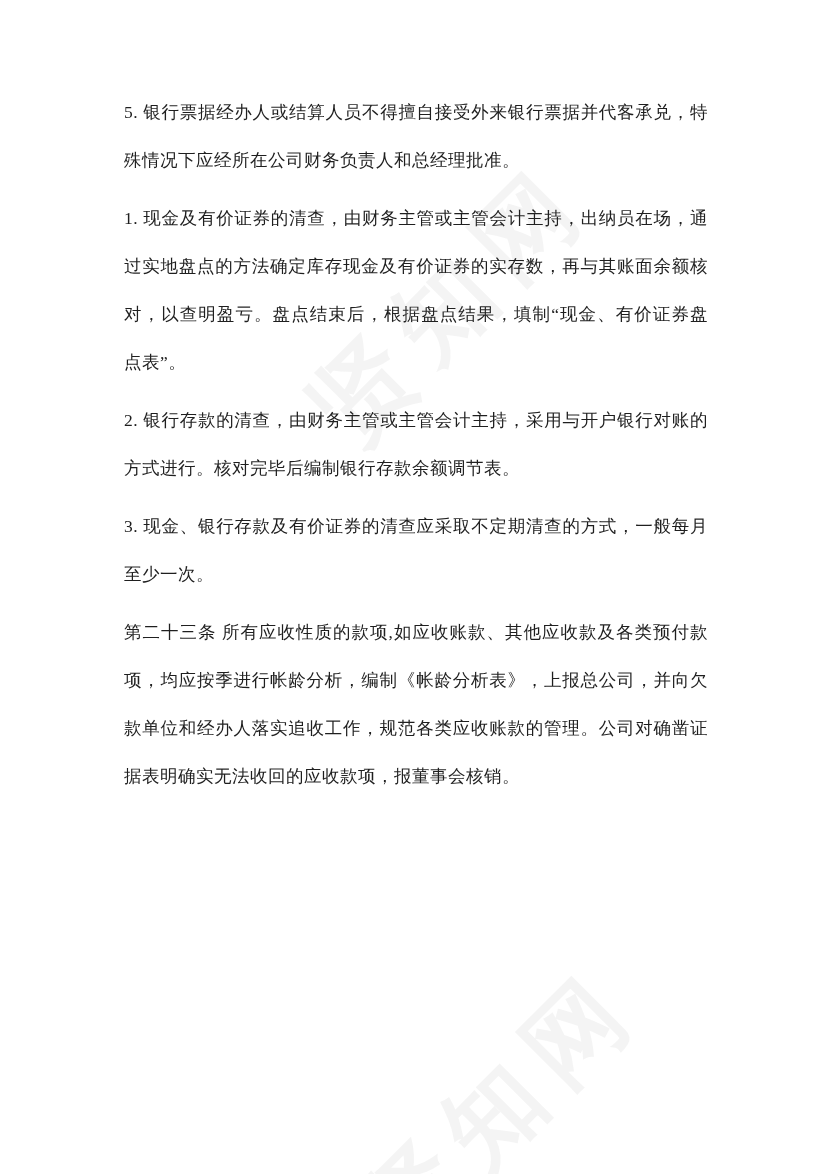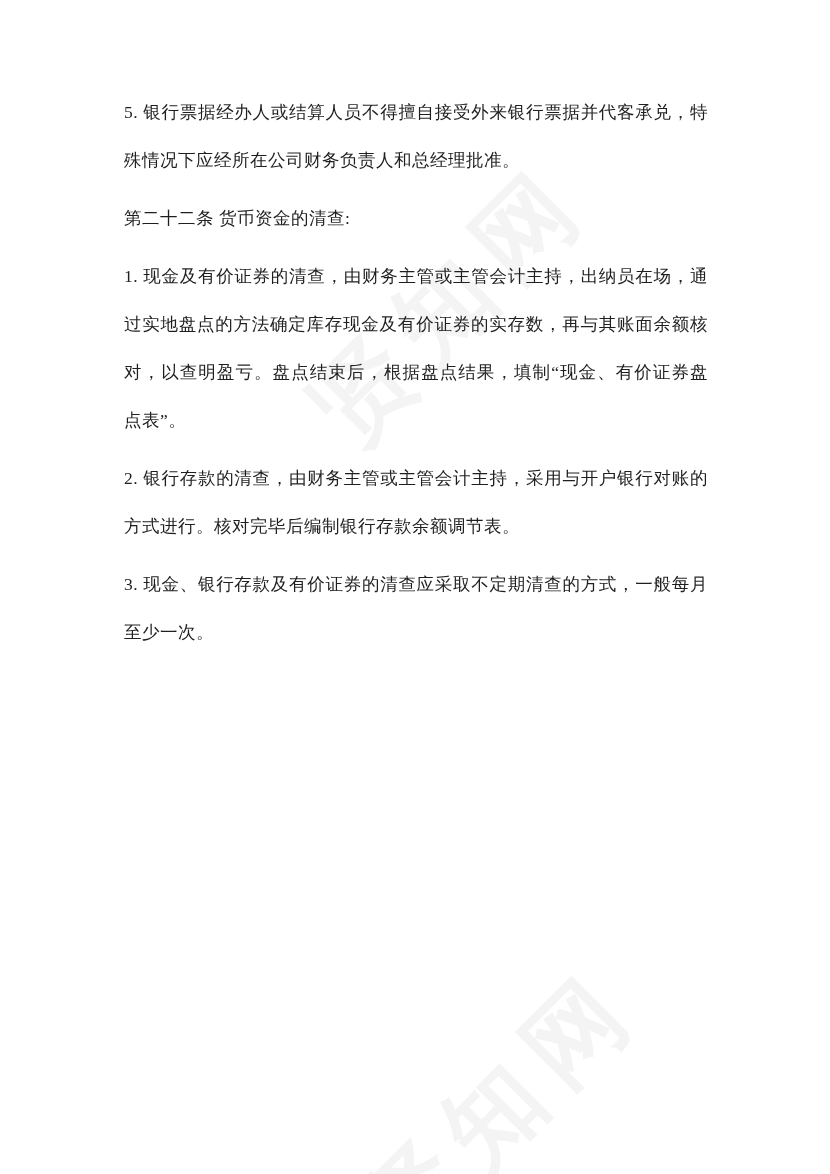--- a/index.html
+++ b/index.html
@@ -57,19 +57,19 @@
 <body>
 
 <div class="page">
 
   <div class="watermark wm-center">贤知网</div>
 
   <div class="watermark wm-bottom">贤知网</div>
 
   <div class="content">
     <p>5. 银行票据经办人或结算人员不得擅自接受外来银行票据并代客承兑，特殊情况下应经所在公司财务负责人和总经理批准。</p>
-    <p>第二十二条 货币资金的清查:</p>
     <p>1. 现金及有价证券的清查，由财务主管或主管会计主持，出纳员在场，通过实地盘点的方法确定库存现金及有价证券的实存数，再与其账面余额核对，以查明盈亏。盘点结束后，根据盘点结果，填制“现金、有价证券盘点表”。</p>
     <p>2. 银行存款的清查，由财务主管或主管会计主持，采用与开户银行对账的方式进行。核对完毕后编制银行存款余额调节表。</p>
     <p>3. 现金、银行存款及有价证券的清查应采取不定期清查的方式，一般每月至少一次。</p>
+    <p>第二十三条 所有应收性质的款项,如应收账款、其他应收款及各类预付款项，均应按季进行帐龄分析，编制《帐龄分析表》，上报总公司，并向欠款单位和经办人落实追收工作，规范各类应收账款的管理。公司对确凿证据表明确实无法收回的应收款项，报董事会核销。</p>
   </div>
 
 </div>
 
 </body></html>

